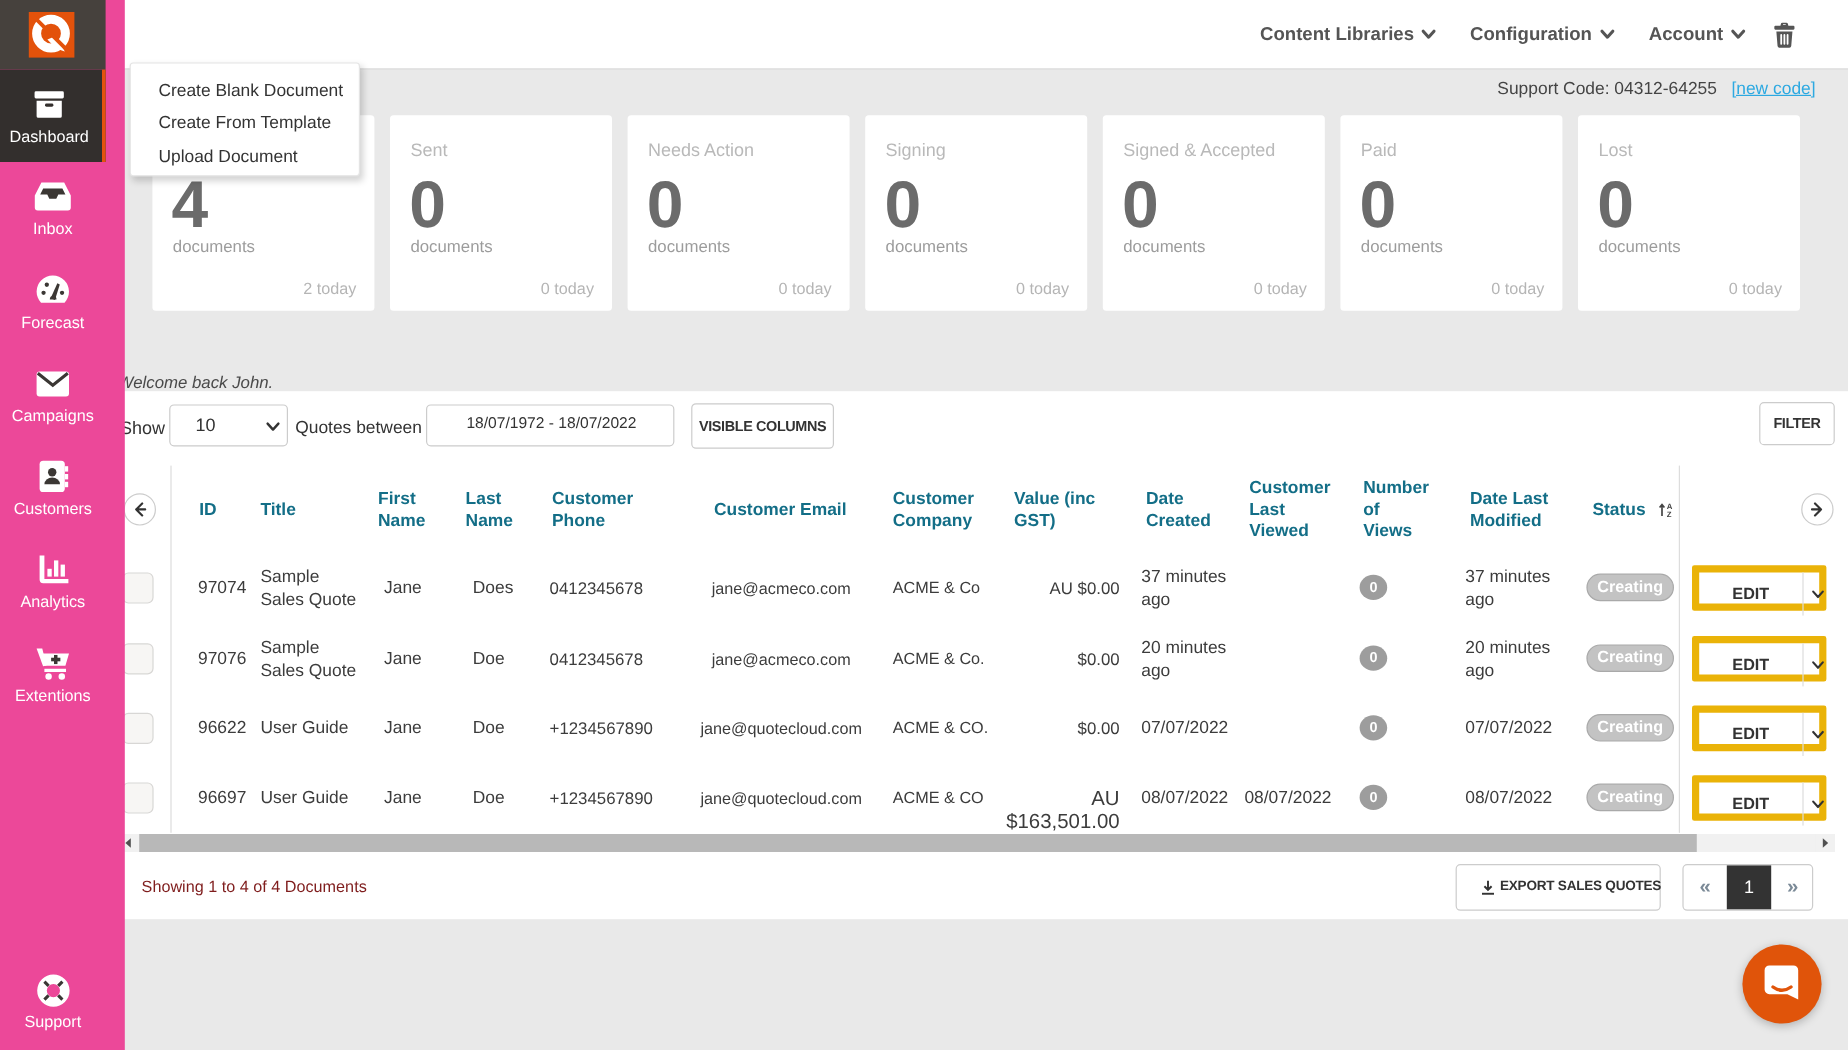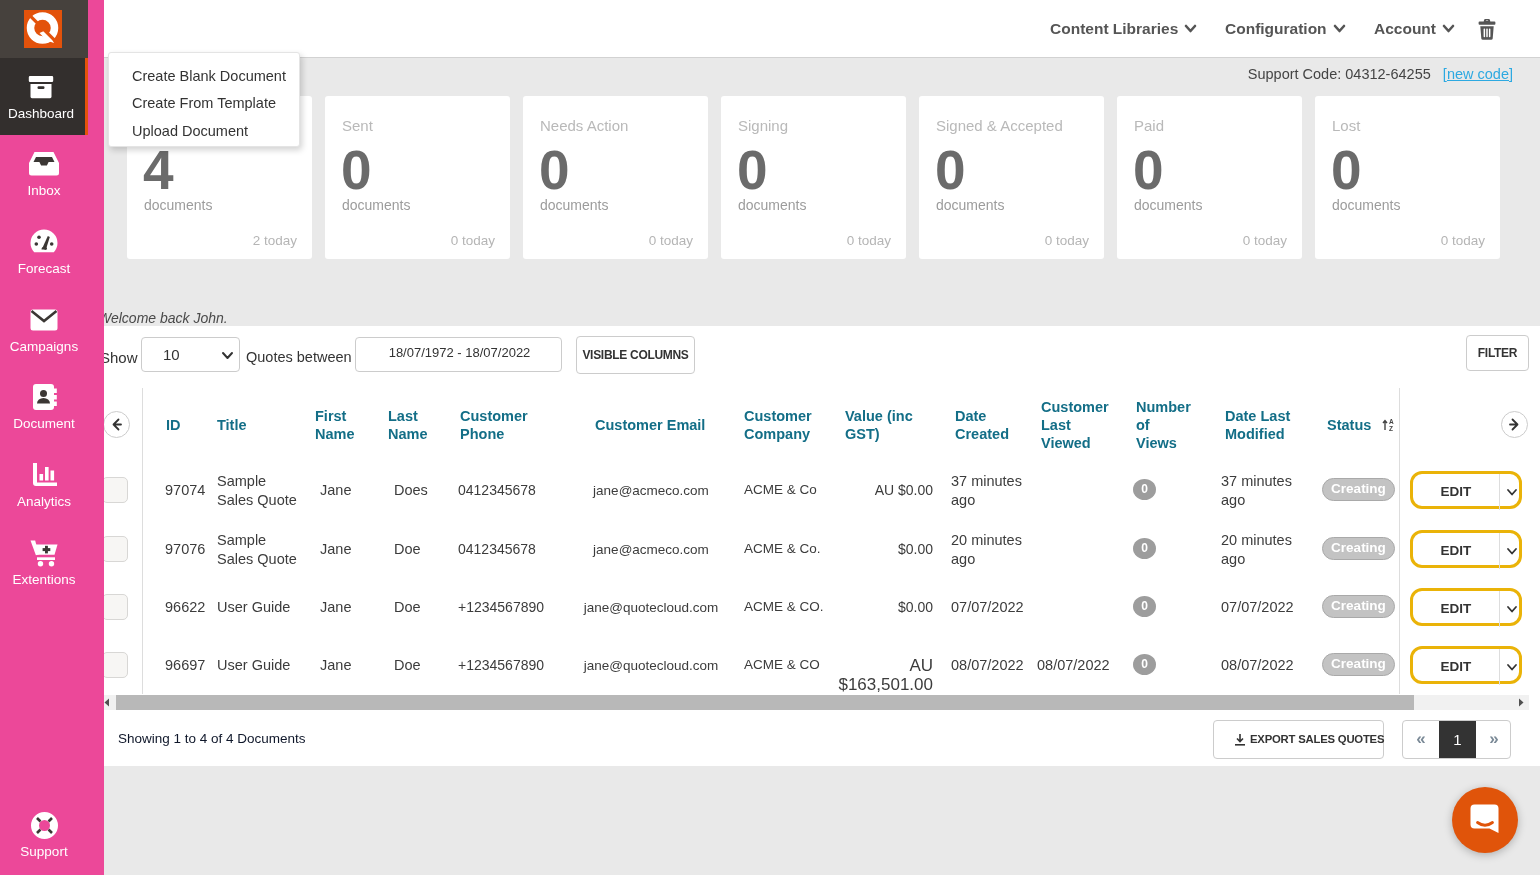--- a/index.html
+++ b/index.html
@@ -49,21 +49,21 @@
   .ctrl { position:absolute; border:1px solid #ccc; border-radius:4px; background:#fff; }
   .btnw { font-size:12px; font-weight:bold; letter-spacing:-0.3px; color:#333; text-align:center; white-space:nowrap; }
 
   
   .th { position:absolute; font-size:14.5px; font-weight:bold; color:#136e87; line-height:18px; }
   .td { position:absolute; font-size:14.5px; color:#3c3c3c; line-height:18.5px; }
   .vline { position:absolute; width:1px; background:#ddd; }
   .chk { position:absolute; left:14px; width:26px; height:26px; background:#f7f6f4; border:1px solid #d8d7d5; border-radius:5px; }
   .badge0 { position:absolute; width:23px; height:21px; border-radius:50%; background:#9d9d9d; color:#fff; font-size:12px; font-weight:bold; text-align:center; line-height:21px; }
   .pill { position:absolute; left:1234px; width:73px; height:23px; border-radius:12px; background:#c3c3c3; border:1.5px solid #a9a9a9; box-sizing:border-box; color:#fff; font-size:13.5px; font-weight:bold; text-align:center; line-height:20px; }
-  .editbtn { position:absolute; left:1322px; width:112px; height:38px; border:3px solid #eab308; border-radius:12px; background:#fff; }
+  .editbtn { position:absolute; left:1322px; width:112px; height:38px; border:6px solid #eab308; border-radius:2px; background:#fff; }
   .editbtn .e { position:absolute; left:0; top:0; width:86px; height:36px; line-height:36px; text-align:center; font-size:13.5px; font-weight:bold; color:#333; }
   .editbtn .s { position:absolute; left:86px; top:0; width:1px; height:36px; background:#ddd; }
   .circbtn { position:absolute; width:27px; height:27px; border-radius:50%; background:#fff; border:1px solid #ccc; z-index:6; }
 
   
   #hscroll { position:absolute; left:11px; top:369px; width:1430px; height:15px; background:#f1f1f1; }
   #hthumb { position:absolute; left:17px; top:0px; width:1298px; height:15px; background:#b8b8b8; }
 
   #chatbub { left:1452px; top:787px; width:66px; height:66px; border-radius:50%; background:#e0540a; box-shadow:0 2px 8px rgba(0,0,0,0.25); z-index:50; }
 </style>
@@ -277,21 +277,21 @@
           </svg>
       </div>
       <div id="hthumb"></div>
       <div class="abs" style="left:1414px;top:0;width:16px;height:15px;background:#f1f1f1;">
         <svg width="16" height="15" viewBox="0 0 16 15">
             <path d="M6 3.5 L10.5 7.5 L6 11.5 z" fill="#505050"></path>
           </svg>
       </div>
     </div>
 
-    <div class="abs" style="left:30px;top:405px;font-size:13.5px;color:#0f172a;">Showing 1 to 4 of 4 Documents</div>
+    <div class="abs" style="left:30px;top:405px;font-size:13.5px;color:#7f1d1d;">Showing 1 to 4 of 4 Documents</div>
     <div class="ctrl" style="left:1125px;top:394px;width:171px;height:39px;">
       <svg class="abs" style="left:19px;top:12px;" width="14" height="14" viewBox="0 0 14 14">
           <path d="M7 1 V8 M4 5.5 L7 8.5 L10 5.5" stroke="#333" stroke-width="1.6" fill="none"></path>
           <rect x="2" y="11" width="10" height="1.6" fill="#333"></rect>
         </svg>
       <div class="abs" style="left:36px;top:0;height:37px;line-height:37px;font-size:11.3px;font-weight:bold;color:#333;letter-spacing:-0.2px;white-space:nowrap;">EXPORT SALES QUOTES</div>
     </div>
     <div class="ctrl" style="left:1314px;top:394px;width:109px;height:39px;overflow:hidden;border-radius:4px;">
       <div class="abs" style="left:0;top:0;width:36px;height:37px;line-height:35px;text-align:center;font-size:17px;font-weight:bold;color:#7b8a97;">«</div>
       <div class="abs" style="left:36px;top:0;width:37px;height:37px;background:#333;color:#fff;text-align:center;line-height:37px;font-size:15px;">1</div>
@@ -349,21 +349,21 @@
     </div>
     <div class="sb-item" style="top:368px;">
       <div class="ic"><svg width="30" height="30" viewBox="0 0 30 30">
             <rect x="4" y="2" width="21" height="26" rx="3" fill="#fff"></rect>
             <rect x="25" y="6.5" width="2.8" height="4.5" fill="#fff"></rect>
             <rect x="25" y="13" width="2.8" height="4.5" fill="#fff"></rect>
             <rect x="25" y="19.5" width="2.8" height="4.5" fill="#fff"></rect>
             <circle cx="14.5" cy="11.5" r="3.5" fill="#3b3734"></circle>
             <path d="M8 21.5 a6.5 5.6 0 0 1 13 0 z" fill="#3b3734"></path>
           </svg></div>
-      <div class="lb">Document</div>
+      <div class="lb">Customers</div>
     </div>
     <div class="sb-item" style="top:446px;">
       <div class="ic"><svg width="30" height="30" viewBox="0 0 30 30">
             <path d="M4 3 V23 a3 3 0 0 0 3 3 H28 V22.5 H8 V3 Z" fill="#fff"></path>
             <rect x="10.5" y="14" width="3.6" height="6.5" fill="#fff"></rect>
             <rect x="16" y="7" width="3.6" height="13.5" fill="#fff"></rect>
             <rect x="21.5" y="10.5" width="3.6" height="10" fill="#fff"></rect>
             <rect x="25.5" y="14" width="0" height="0" fill="#fff"></rect>
           </svg></div>
       <div class="lb">Analytics</div>

